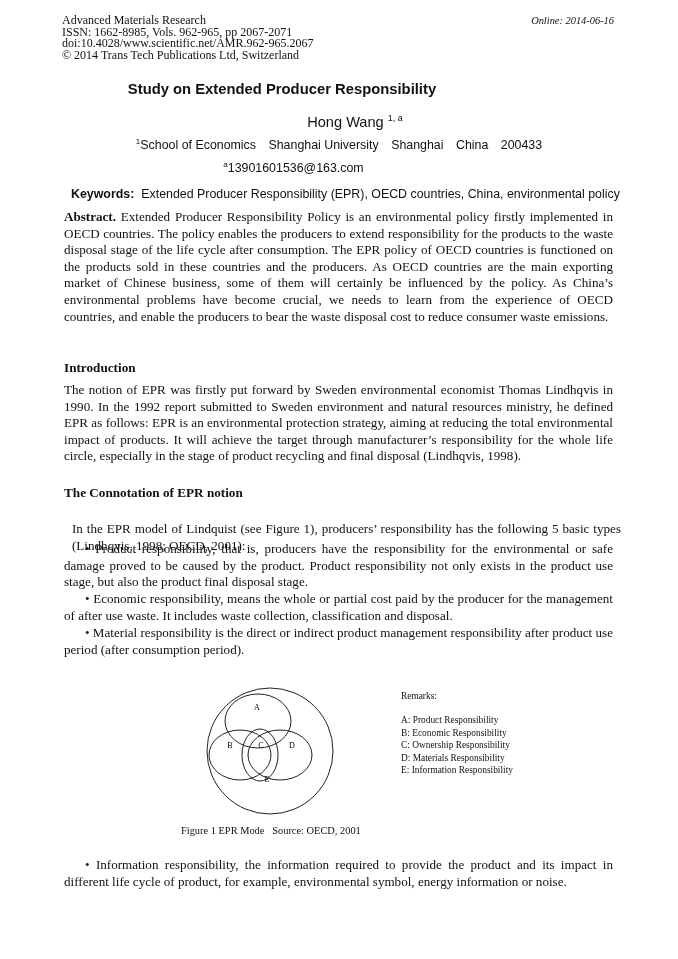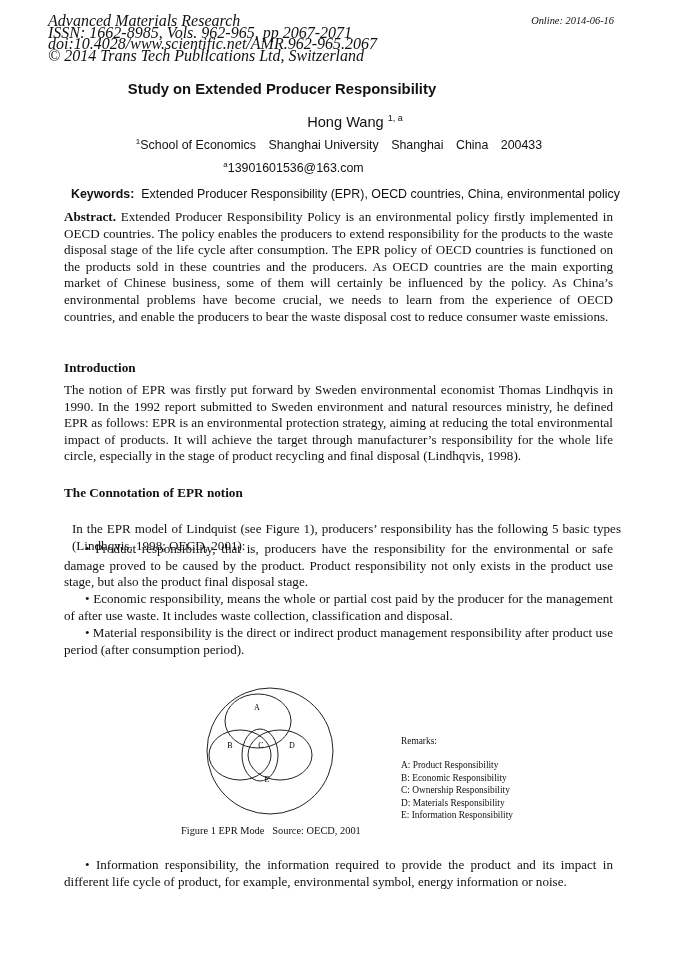--- a/index.html
+++ b/index.html
@@ -1,20 +1,20 @@
 <!DOCTYPE html>
 <html><head>
 <meta charset="utf-8">
 <style>
   html, body { margin: 0; padding: 0; background: #ffffff; }
   body { width: 678px; height: 959px; position: relative; overflow: hidden; color: #111; }
   .serif { font-family: "Liberation Serif", "DejaVu Serif", serif; }
   .sans { font-family: "Liberation Sans", "DejaVu Sans", sans-serif; }
 
-  .header-left { position: absolute; left: 48px; top: 15px; font-size: 16px; line-height: 11.6px; font-style: italic; }
+  .header-left { position: absolute; left: 62px; top: 15px; font-size: 12px; line-height: 11.6px; }
   .header-right { position: absolute; right: 64px; top: 15px; font-size: 10.4px; line-height: 11.6px; font-style: italic; }
 
   .title { position: absolute; left: 0; width: 564px; top: 81px; text-align: center; font-size: 14.8px; font-weight: bold; }
   .author { position: absolute; left: 0; width: 678px; top: 113px; text-align: center; font-size: 14.6px; margin-left: 16px; }
   .author sup { font-size: 9px; vertical-align: 6px; }
   .affil { position: absolute; left: 0; width: 678px; top: 137px; text-align: center; font-size: 12.4px; word-spacing: 0; }
   .affil sup { font-size: 8px; vertical-align: 5px; }
   .affil .gap { display: inline-block; width: 9px; }
   .email { position: absolute; left: 0; width: 587px; top: 160px; text-align: center; font-size: 12.4px; }
   .email sup { font-size: 8px; vertical-align: 5px; }
@@ -22,21 +22,21 @@
   .keywords { position: absolute; left: 64px; width: 556px; top: 187px; font-size: 12.4px; white-space: nowrap; }
   .keywords b { font-weight: bold; padding-left: 7px; }
 
   .para { position: absolute; left: 64px; width: 549px; font-size: 13.1px; line-height: 16.6px; text-align: justify; }
   .para .lead { font-weight: bold; }
   .heading { position: absolute; left: 64px; font-size: 13.2px; font-weight: bold; }
   .bullet { text-indent: 21px; }
 
   .figure { position: absolute; left: 200px; top: 683px; width: 140px; height: 140px; }
   .figure svg { width: 140px; height: 140px; overflow: visible; }
-  .remarks { position: absolute; left: 401px; top: 690px; font-size: 9.4px; line-height: 12.4px; margin-top: 45px; }
+  .remarks { position: absolute; left: 401px; top: 690px; font-size: 9.4px; line-height: 12.4px; }
   .caption { position: absolute; left: 181px; top: 825px; font-size: 10.4px; }
 </style>
 </head>
 <body>
 
 <div class="header-left serif">
   <div>Advanced Materials Research</div>
   <div>ISSN: 1662-8985, Vols. 962-965, pp 2067-2071</div>
   <div>doi:10.4028/www.scientific.net/AMR.962-965.2067</div>
   <div>© 2014 Trans Tech Publications Ltd, Switzerland</div>

